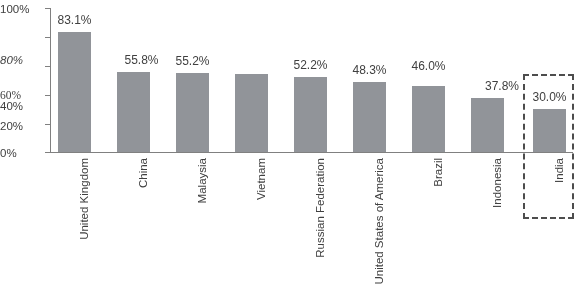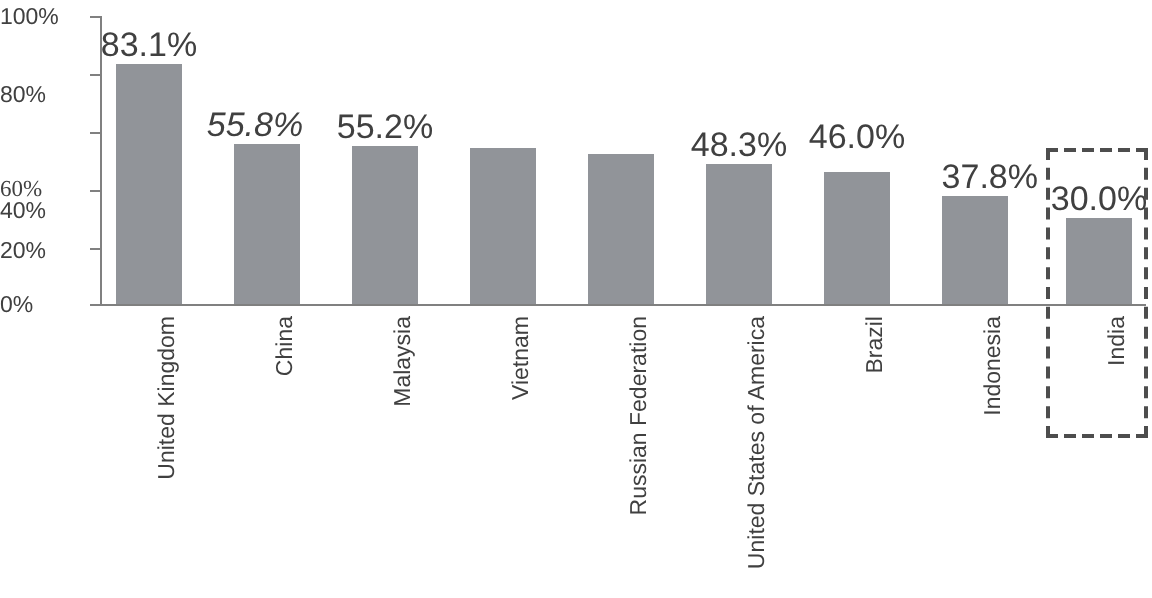--- a/index.html
+++ b/index.html
@@ -59,21 +59,21 @@
   }
 
   
   .bar {
     position: absolute;
     background: #919499;
     bottom: 147px;
   }
   .bar-value {
     position: absolute;
-    font-size: 17px;
+    font-size: 12px;
     color: #404040;
     line-height: 1;
     text-align: center;
     white-space: nowrap;
   }
 
   
   .cat-label {
     position: absolute;
     top: 158px;
@@ -94,21 +94,21 @@
     background: transparent;
     pointer-events: none;
   }
 </style>
 </head>
 <body>
 
 <div id="chart-root">
 
   <div class="y-tick-label-wrap" style="top:4px;">100%</div>
-  <div class="y-tick-label-wrap" style="top:43px;">80%</div>
+  <div class="y-tick-label-wrap" style="top:55px;font-style:italic;">80%</div>
   <div class="y-tick-label-wrap" style="top:90px;font-family:Liberation Serif, serif;">60%</div>
   <div class="y-tick-label-wrap" style="top:101px;">40%</div>
   <div class="y-tick-label-wrap" style="top:121px;">20%</div>
   <div class="y-tick-label-wrap" style="top:148px;">0%</div>
 
   <div class="y-tick" style="top:8px;"></div>
   <div class="y-tick" style="top:37px;"></div>
   <div class="y-tick" style="top:66px;"></div>
   <div class="y-tick" style="top:95px;"></div>
   <div class="y-tick" style="top:124px;"></div>
@@ -121,22 +121,23 @@
   <div class="bar" style="left:117px; width:33px; height:80px;"></div>
   <div class="bar" style="left:176px; width:33px; height:79px;"></div>
   <div class="bar" style="left:235px; width:33px; height:78px;"></div>
   <div class="bar" style="left:294px; width:33px; height:75px;"></div>
   <div class="bar" style="left:353px; width:33px; height:70px;"></div>
   <div class="bar" style="left:412px; width:33px; height:66px;"></div>
   <div class="bar" style="left:471px; width:33px; height:54px;"></div>
   <div class="bar" style="left:533px; width:33px; height:43px;"></div>
 
   <div class="bar-value" style="left:43px;  top:14px; width:63px;">83.1%</div>
-  <div class="bar-value" style="left:96px; top:54px; width:63px;font-style:italic;">55.8%</div>
+  <div class="bar-value" style="left:110px; top:54px; width:63px;">55.8%</div>
   <div class="bar-value" style="left:161px; top:55px; width:63px;">55.2%</div>
+  <div class="bar-value" style="left:279px; top:59px; width:63px;">52.2%</div>
   <div class="bar-value" style="left:338px; top:64px; width:63px;">48.3%</div>
   <div class="bar-value" style="left:397px; top:60px; width:63px;text-align:center;">46.0%</div>
   <div class="bar-value" style="left:456px; top:80px; width:63px;text-align:right;">37.8%</div>
   <div class="bar-value" style="left:518px; top:91px; width:63px;">30.0%</div>
 
   <div class="highlight-box" style="left:523px; top:74px; width:51px; height:145px;"></div>
 
   <div class="cat-label" style="left:79px;">United Kingdom</div>
   <div class="cat-label" style="left:138px;">China</div>
   <div class="cat-label" style="left:197px;">Malaysia</div>

